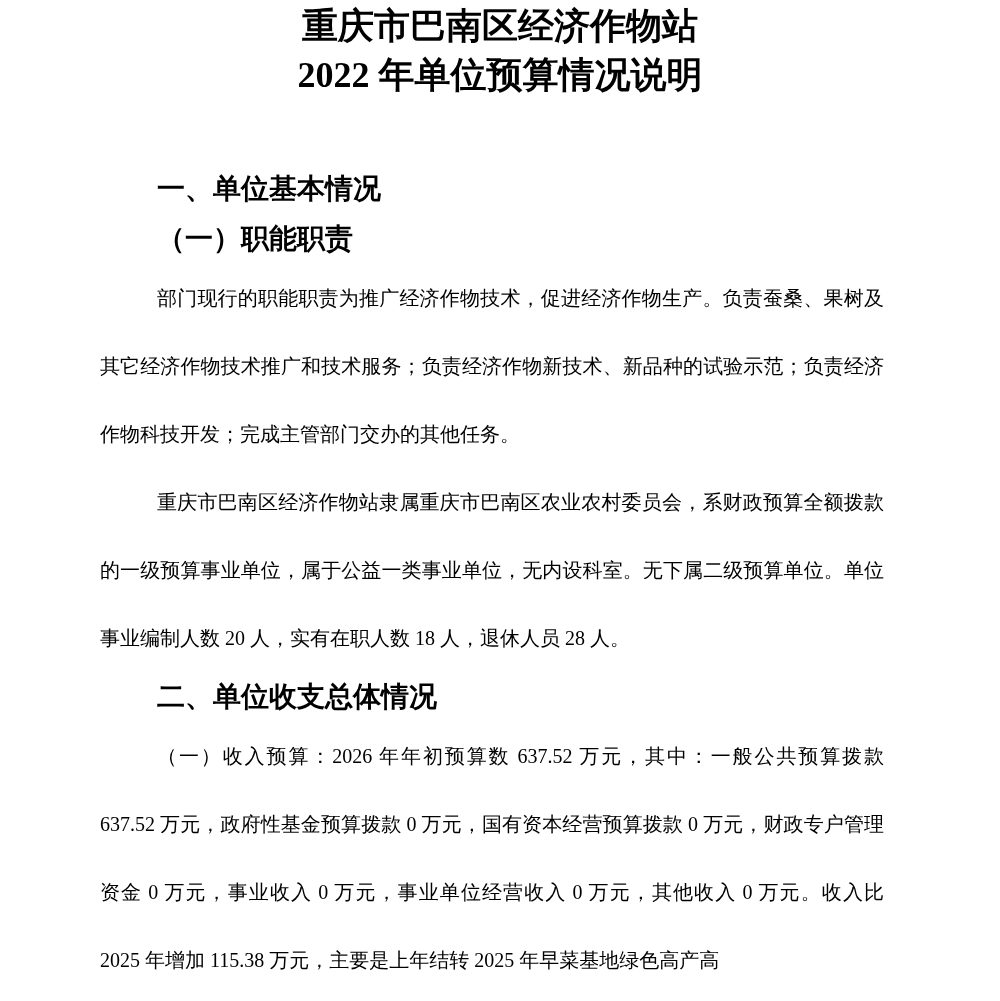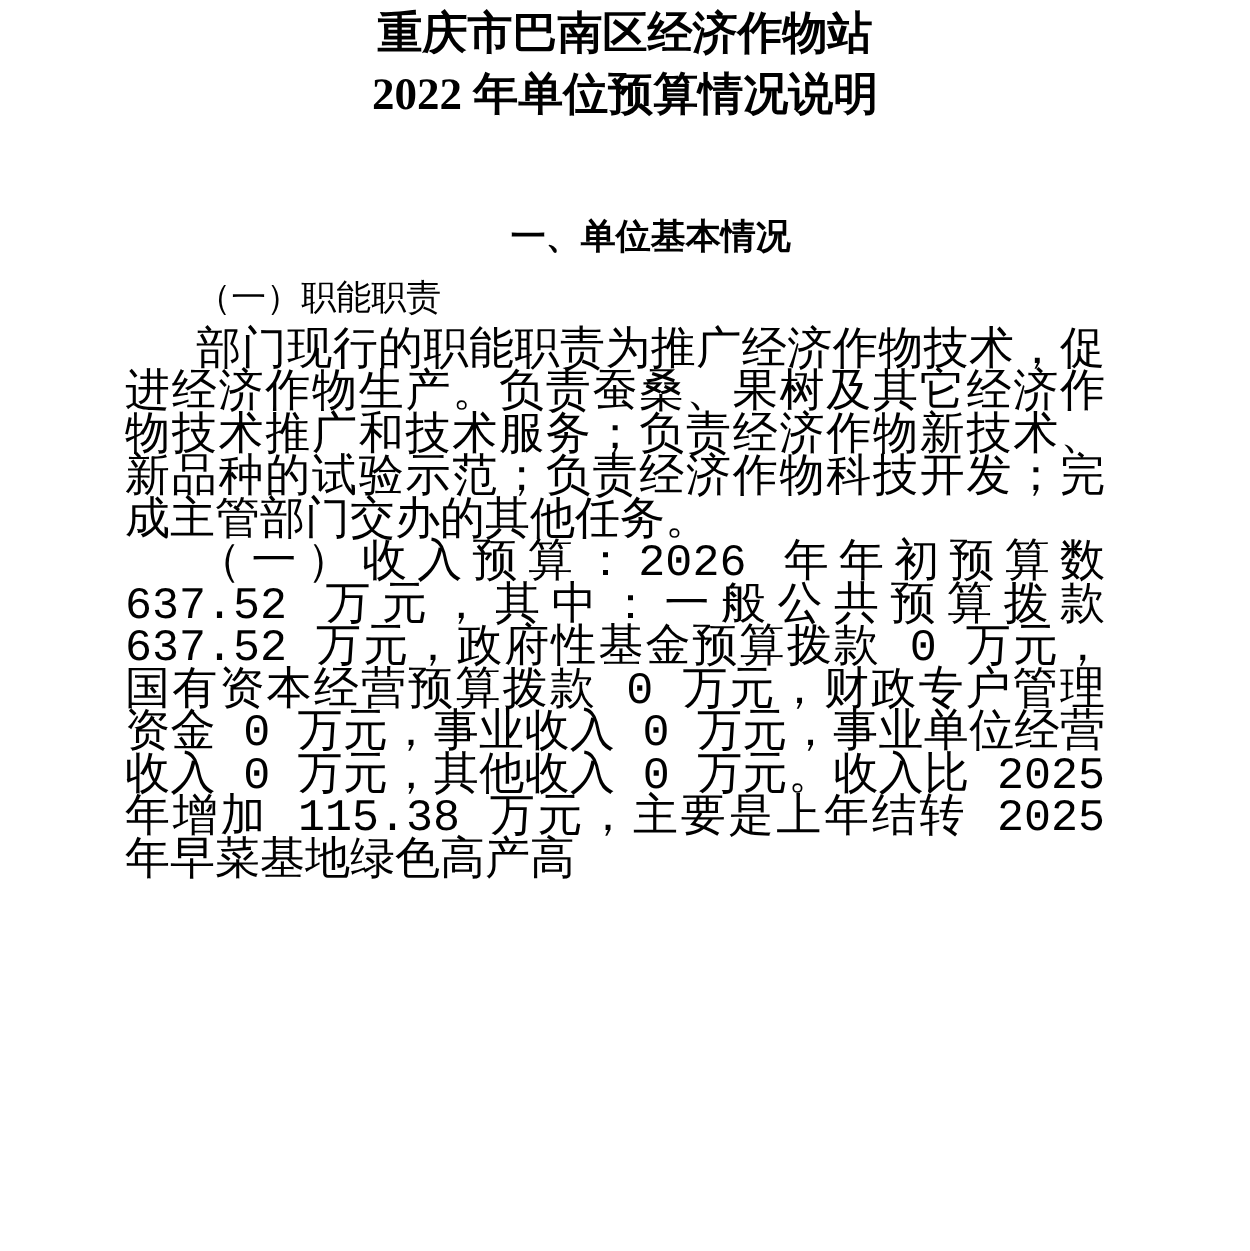--- a/index.html
+++ b/index.html
@@ -28,35 +28,34 @@
     width: 784px;
     margin-top: 64px;
   }
   .h1 {
     font-family: "Liberation Sans", sans-serif;
     font-weight: 700;
     font-size: 28px;
     line-height: 50px;
     text-indent: 57px;
     white-space: nowrap;
-    text-align: center;
   }
   .h2 {
     font-family: "Liberation Serif", serif;
-    font-weight: 400;
+    font-weight: 700;
     font-size: 28px;
     line-height: 50px;
     text-indent: 57px;
     white-space: nowrap;
   }
   .para {
-    font-family: Liberation Mono, monospace;
+    font-family: Liberation Serif, serif;
     font-weight: 400;
-    font-size: 36px;
-    line-height: 34px;
+    font-size: 20px;
+    line-height: 68px;
     text-indent: 57px;
     text-align: justify;
     text-justify: inter-character;
   }
 </style>
 </head>
 <body>
 
 <div class="page">
   <div class="doc-title">
@@ -65,17 +64,19 @@
   </div>
 
   <div class="content">
     <div class="h1">一、单位基本情况</div>
 
     <div class="h2">（一）职能职责</div>
 
     <div class="para">部门现行的职能职责为推广经济作物技术，促进经济作物生产。负责蚕桑、果树及其它经济作物技术推广和技术服务；负责经济作物新技术、新品种的试验示范；负责经济作物科技开发；完成主管部门交办的其他任务。</div>
 
 
+    <div class="para">重庆市巴南区经济作物站隶属重庆市巴南区农业农村委员会，系财政预算全额拨款的一级预算事业单位，属于公益一类事业单位，无内设科室。无下属二级预算单位。单位事业编制人数 20 人，实有在职人数 18 人，退休人员 28 人。</div>
 
+    <div class="h1">二、单位收支总体情况</div>
 
     <div class="para">（一）收入预算：2026 年年初预算数 637.52 万元，其中：一般公共预算拨款 637.52 万元，政府性基金预算拨款 0 万元，国有资本经营预算拨款 0 万元，财政专户管理资金 0 万元，事业收入 0 万元，事业单位经营收入 0 万元，其他收入 0 万元。收入比 2025 年增加 115.38 万元，主要是上年结转 2025 年早菜基地绿色高产高</div>
   </div>
 </div>
 
 </body></html>

